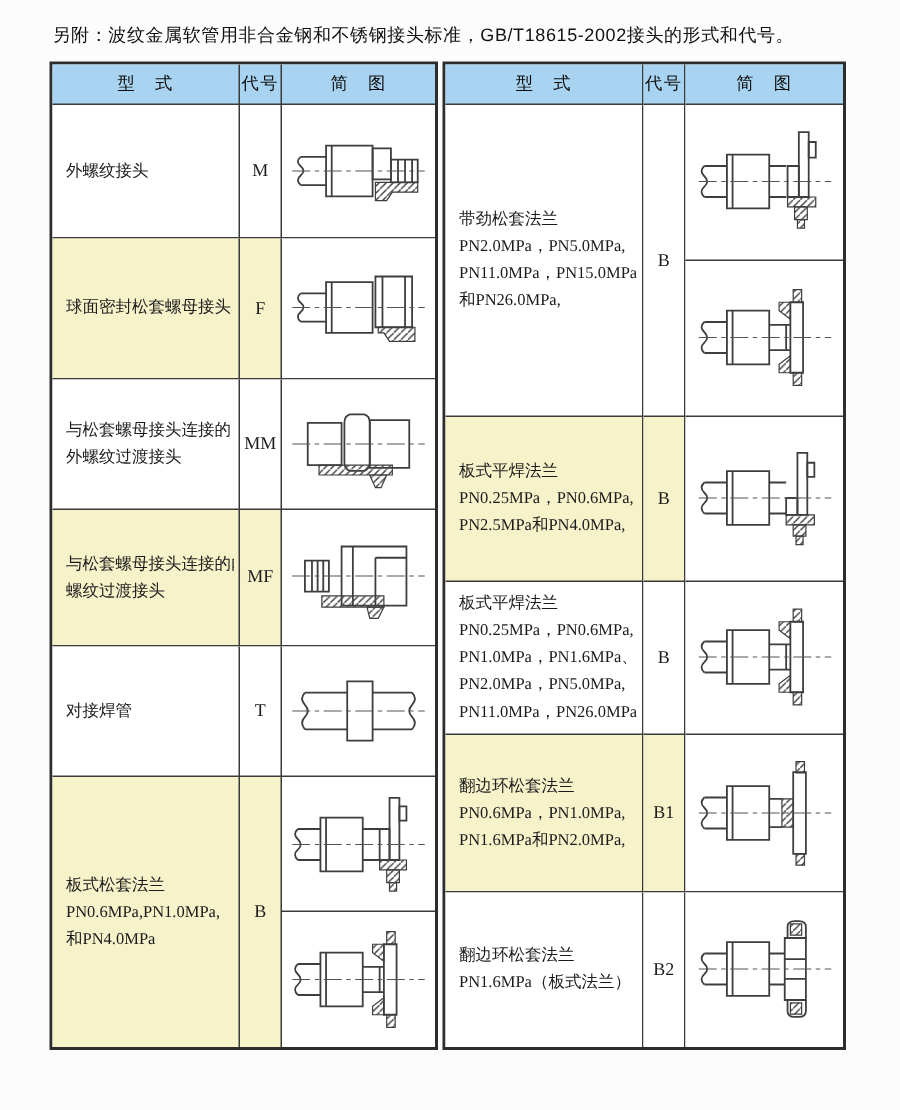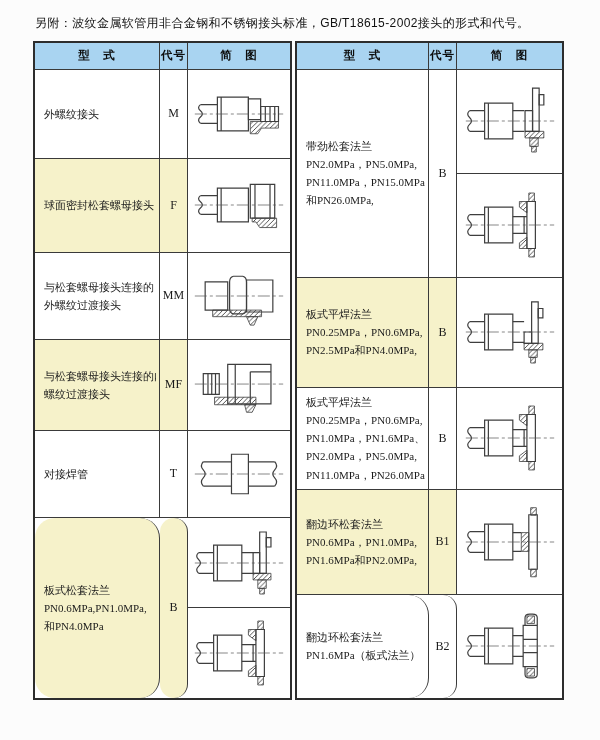--- a/index.html
+++ b/index.html
@@ -23,24 +23,24 @@
   .tables{display:flex;gap:3px;margin-left:33px;}
   .half{display:grid;border:2px solid var(--outer);background:#fff;}
   .half.left{grid-template-columns:125px 28px 102px;grid-template-rows:27px 89px 94px 87px 91px 87px 180px;}
   .half.right{grid-template-columns:132px 28px 105px;grid-template-rows:27px 208px 110px 102px 105px 103px;}
   .cell{
     box-sizing:border-box;display:flex;
     border-right:1px solid var(--border);border-bottom:1px solid var(--border);
     background:#fff;min-width:0;min-height:0;
   }
   .cell.c3{border-right:none;}
-  .cell.rlast{border-bottom:none;border-radius:20px;}
+  .cell.rlast{border-bottom:none;}
   .hdr{
     background:var(--header-bg);align-items:center;justify-content:center;
-    font-weight:bold;font-size:11.5px;letter-spacing:1px;color:#0d0d0d;
+    font-weight:normal;font-size:11.5px;letter-spacing:1px;color:#0d0d0d;
   }
   .type{
     flex-direction:column;justify-content:center;
     padding:4px 3px 4px 9px;
     font-family:"Liberation Serif","DejaVu Serif",serif;
     font-size:11px;line-height:1.65;
   }
   .code{
     align-items:center;justify-content:center;
     font-family:"Liberation Serif","DejaVu Serif",serif;

